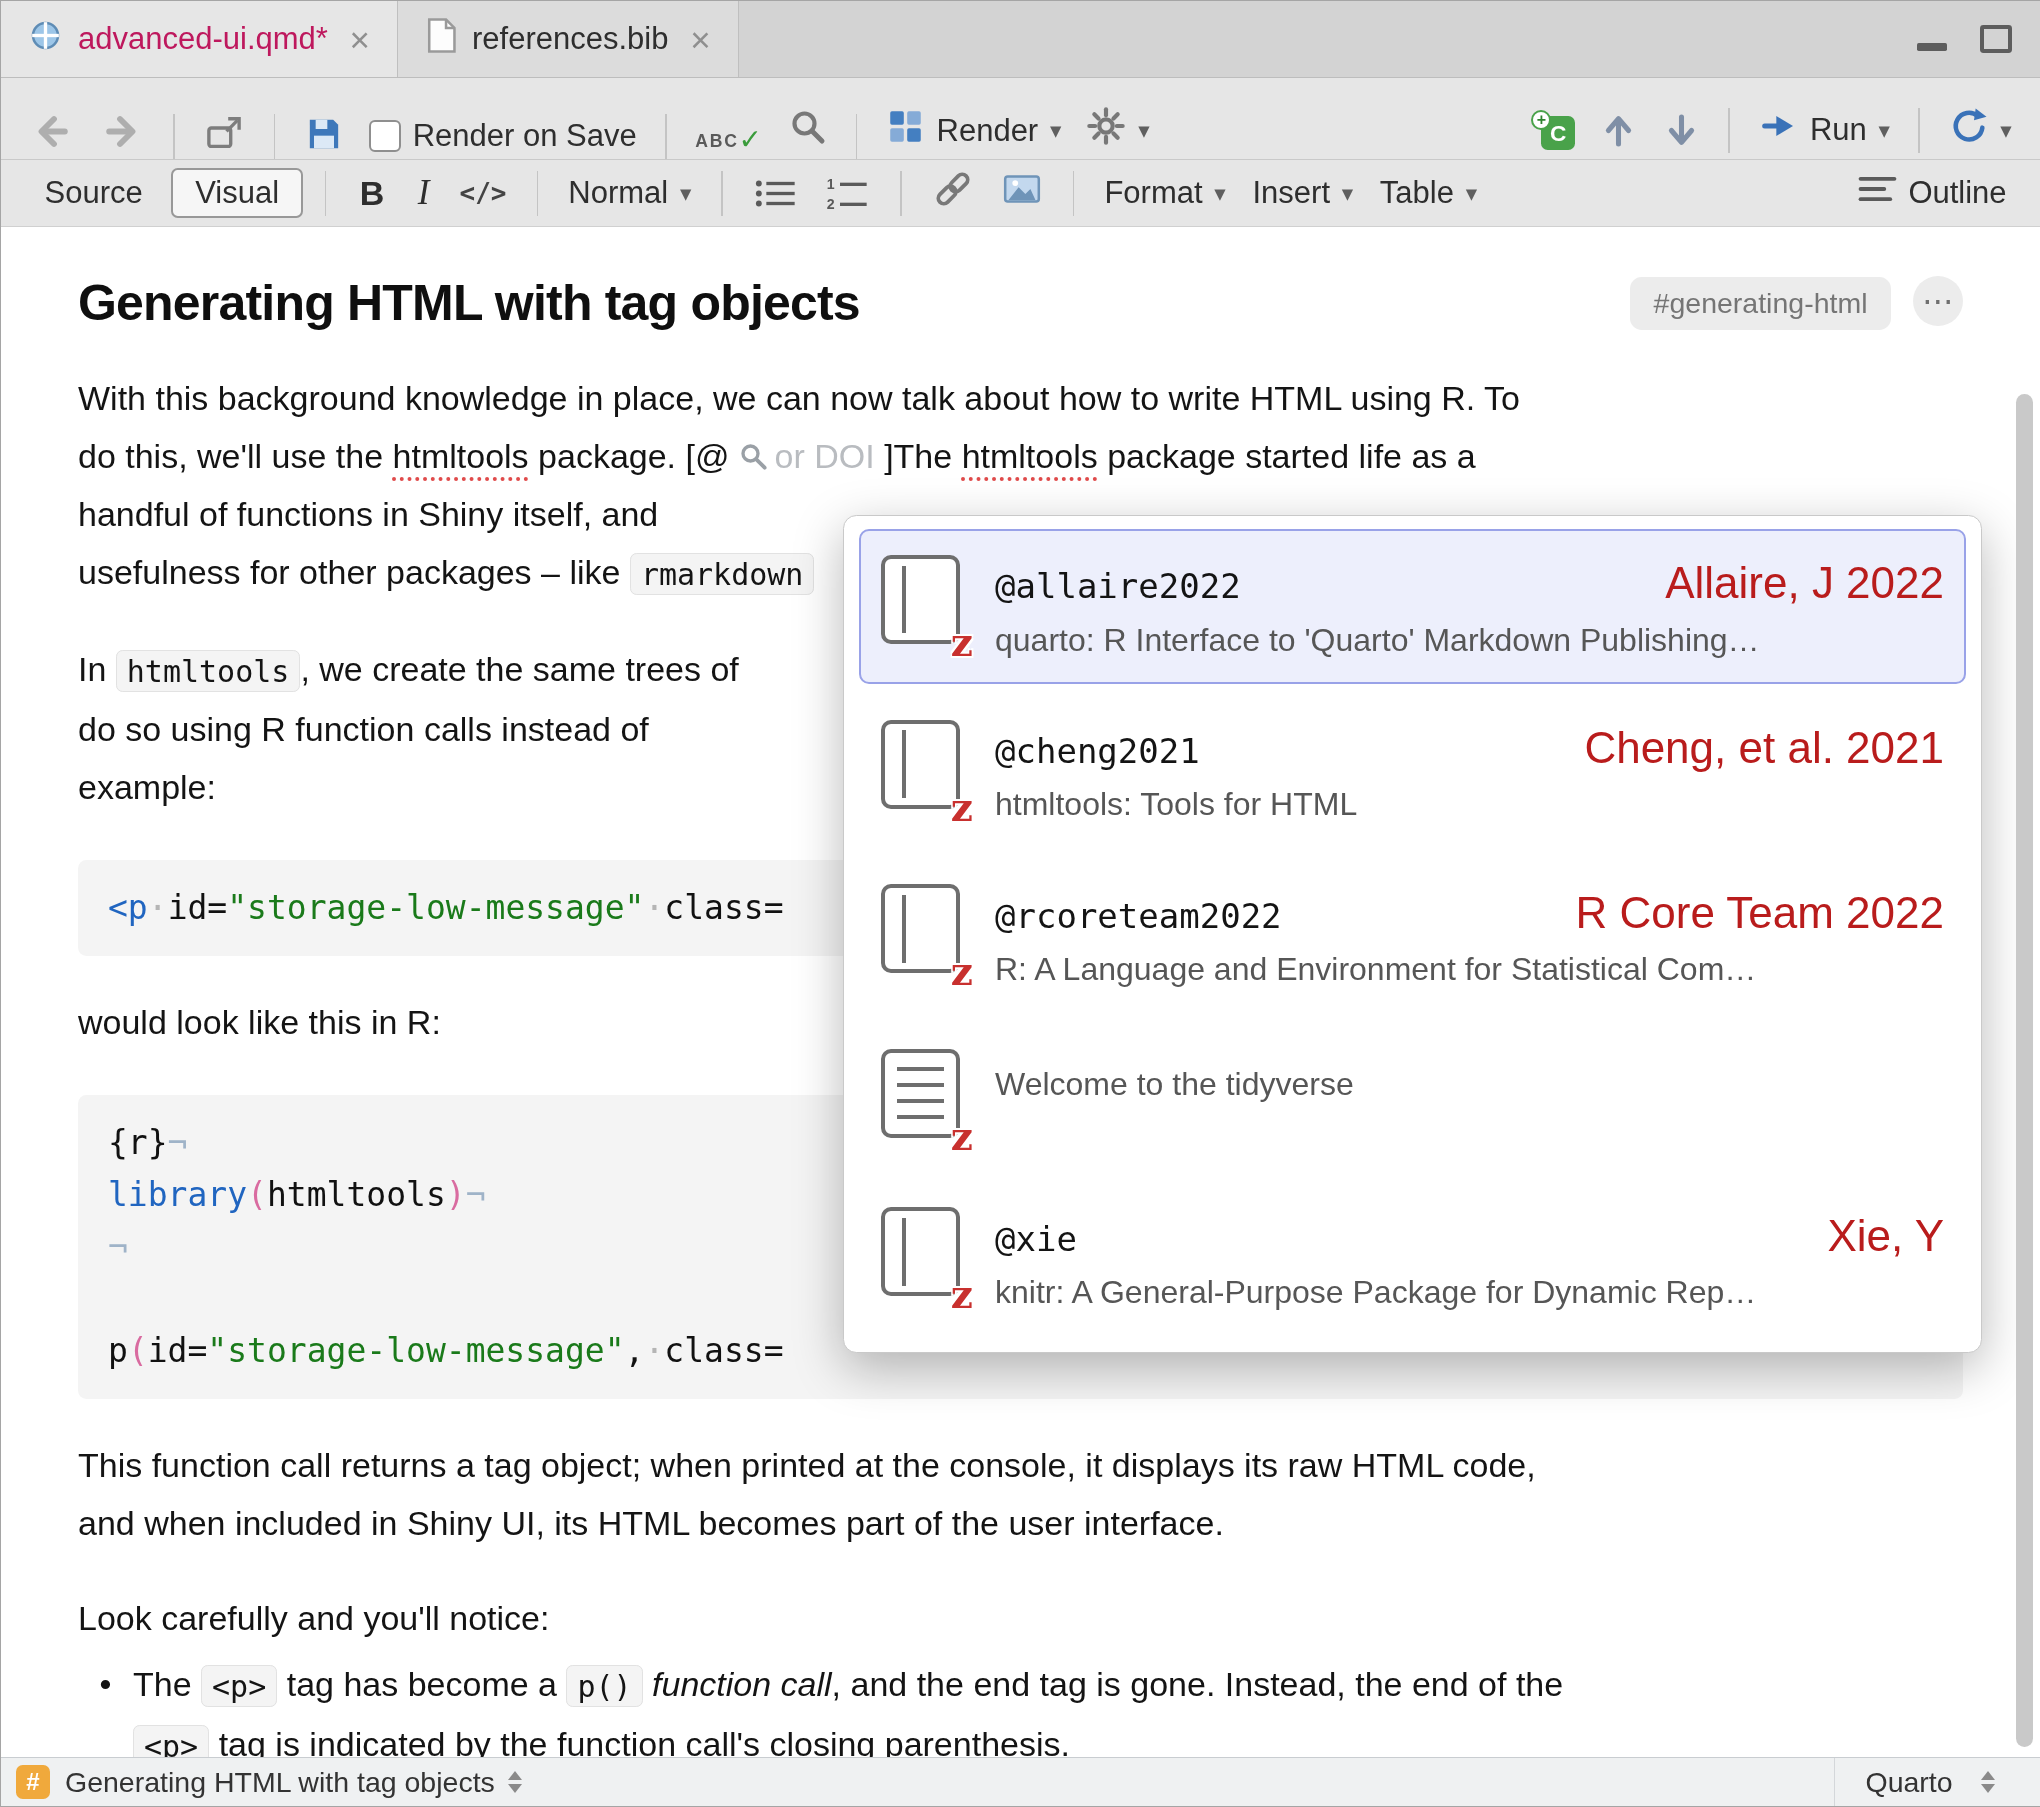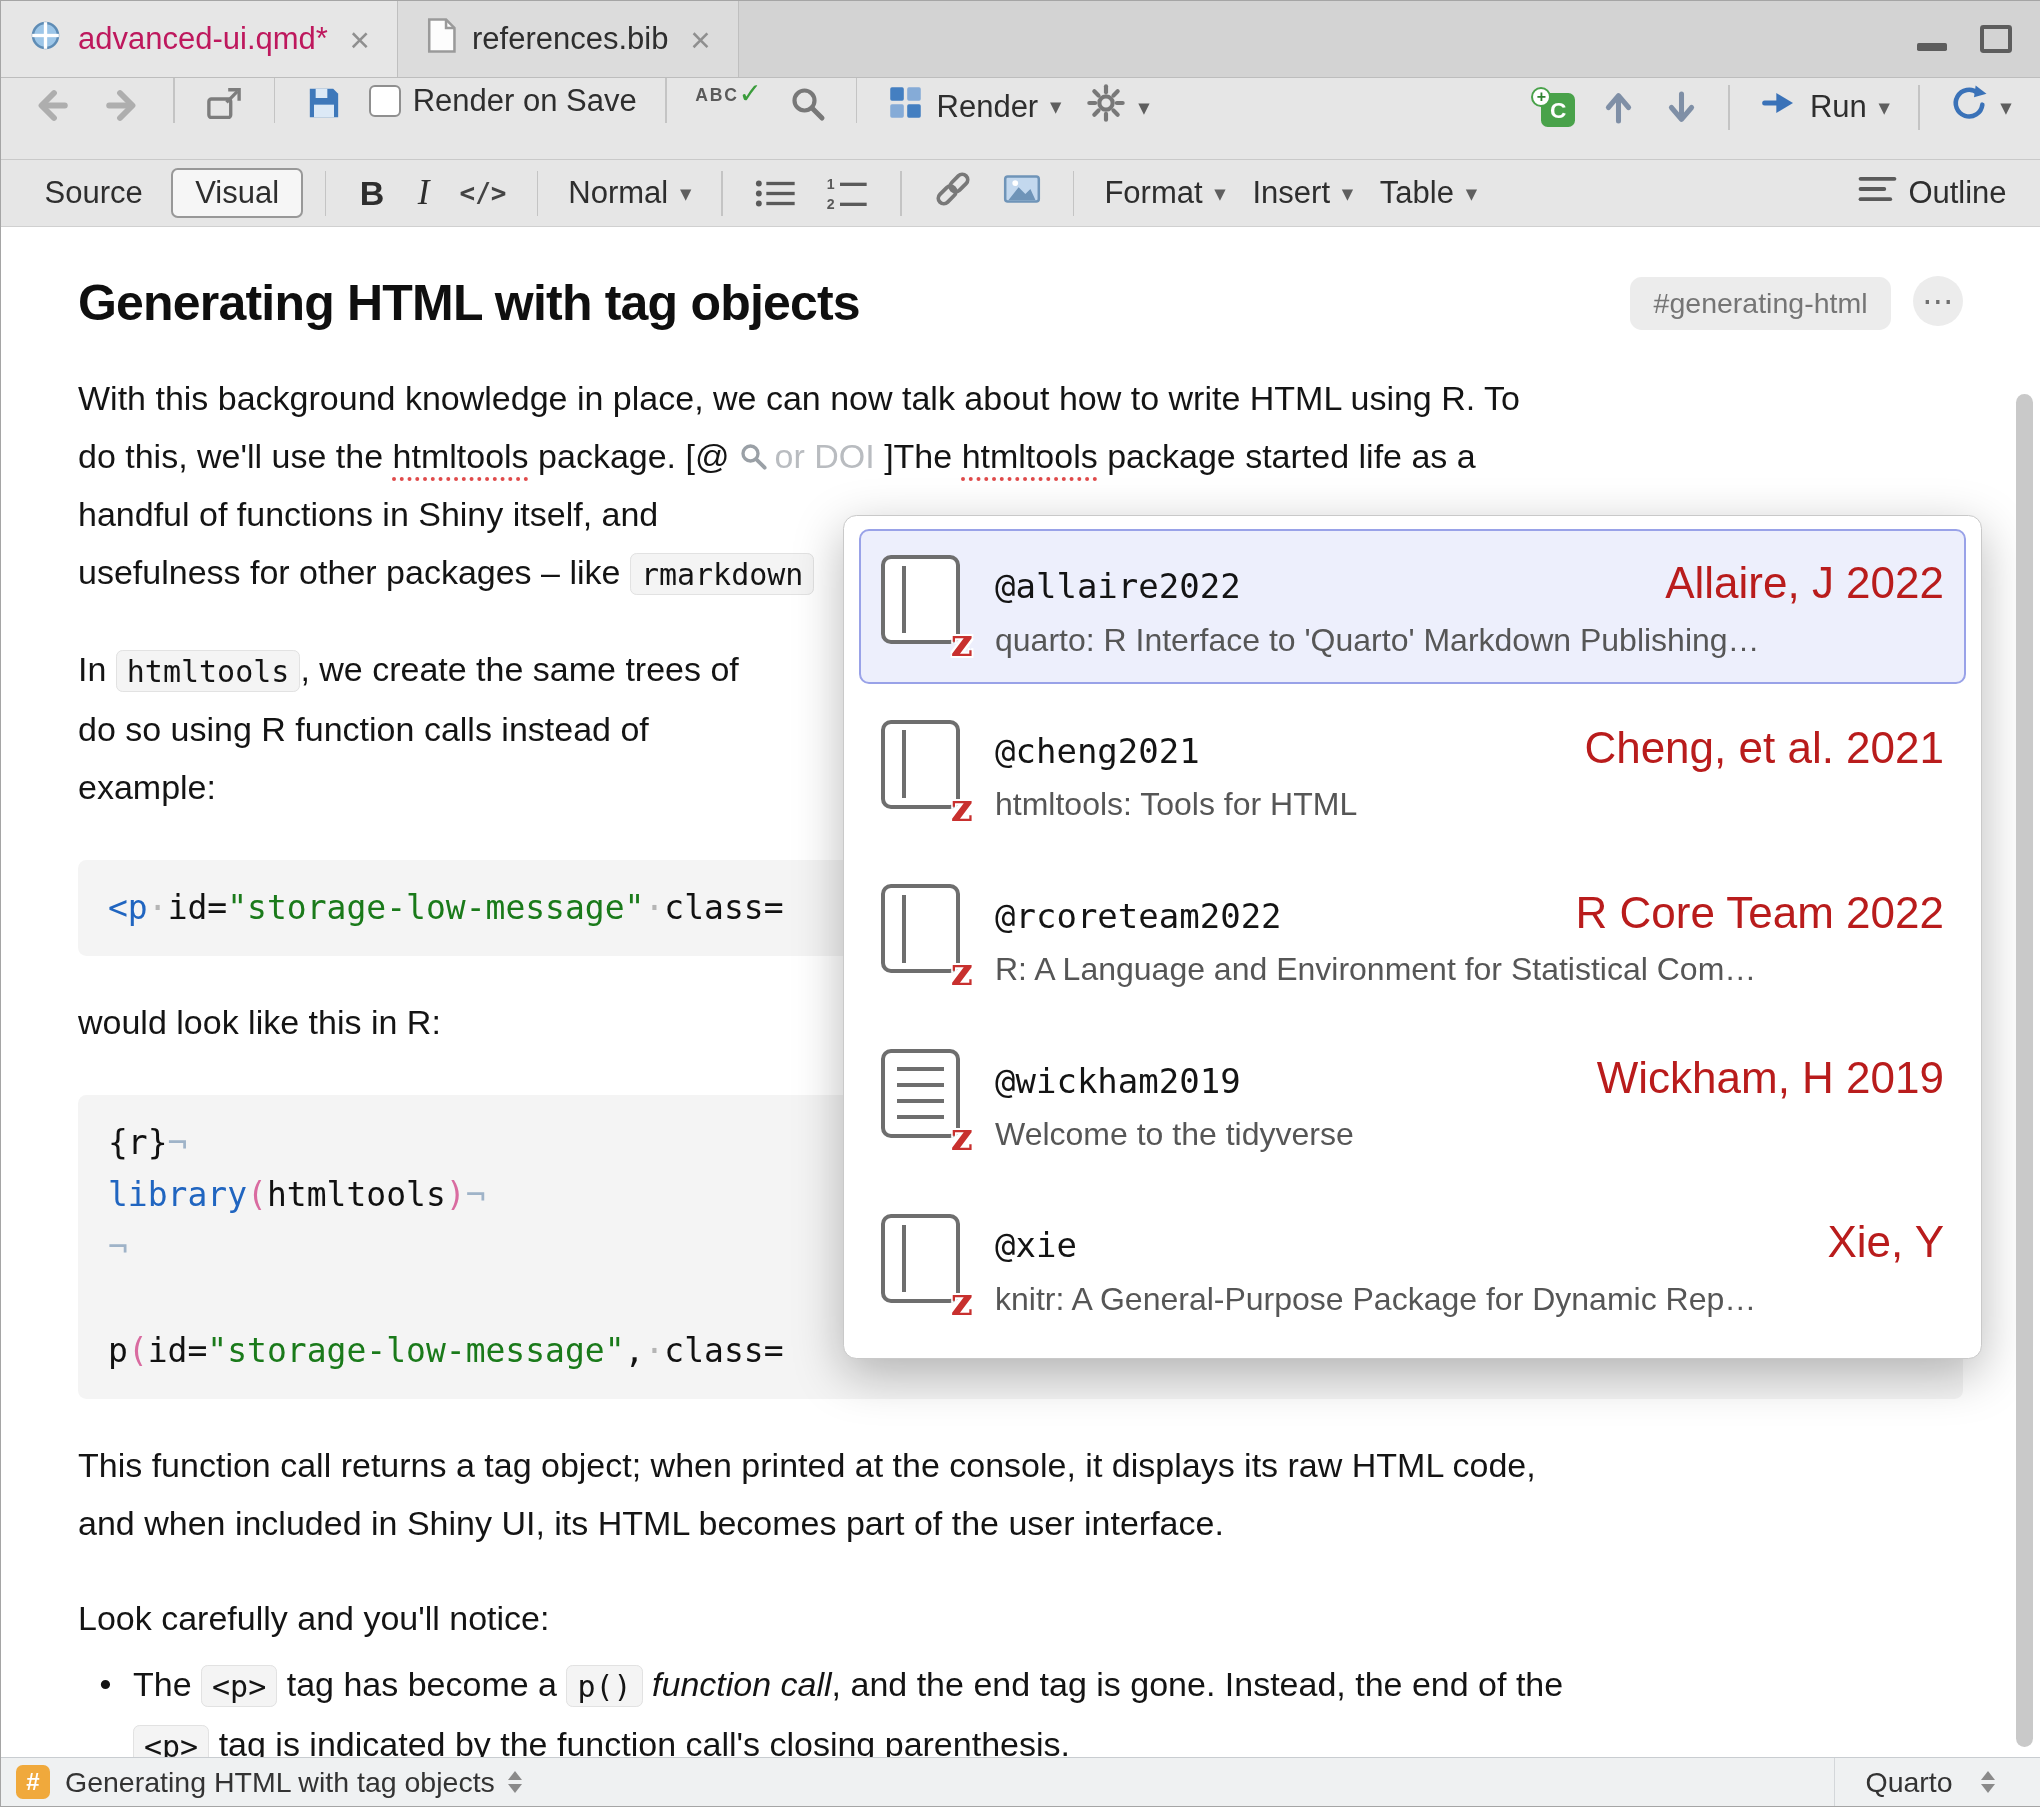--- a/index.html
+++ b/index.html
@@ -19,21 +19,21 @@
   .tab-label-modified { color:#be185d; }
   .tab-label-plain { color:#2e2e2e; }
   .tab-close { color:#8f8f8f; font-size:35px; line-height:1; margin-left:6.7px; }
   .winbtns { margin-left:auto; display:flex; align-items:center; gap:30px; padding-right:28.5px; }
   .min-icon { width:35px; height:28.5px; position:relative; }
   .min-icon::after { content:""; position:absolute; left:2.5px; right:2.5px; bottom:2.5px; height:7.6px;
                      background:#5d5d5d; border-radius:1.7px; }
   .max-icon { width:32px; height:28.5px; border:4.2px solid #5d5d5d; border-radius:3.4px; }
 
   
-  .toolbar { flex:none; height:82px; background:#e6e6e6; display:flex; align-items:flex-start;
+  .toolbar { flex:none; height:82px; background:#e6e6e6; display:flex; align-items:flex-end;
              padding:0 20px; gap:8.4px; border-bottom:1.7px solid #c9c9c9; font-size:31px; color:#2e2e2e; }
   .formatbar { flex:none; height:67px; background:#e6e6e6; display:flex; align-items:center;
                padding:0 25px; gap:10px; border-bottom:1.7px solid #d0d0d0; font-size:31px; color:#2e2e2e; }
   .sep { width:1.7px; height:45px; background:#c4c4c4; margin:0 11.7px; flex:none; }
   .tbtn { display:flex; align-items:center; gap:11.7px; padding:5px 8.4px; border-radius:6.7px; }
   .caret { font-size:22.7px; color:#5f5f5f; }
   .checkbox { width:32px; height:32px; background:#fff; border:2.5px solid #8f8f8f; border-radius:5.9px; }
   .abc-icon { display:flex; flex-direction:row; align-items:center; line-height:1; }
   .abc-txt { font-size:17.6px; font-weight:bold; letter-spacing:1.7px; color:#5a5a5a; }
   .abc-check { color:#3a9c3b; font-size:28px; margin-top:-3.4px; font-weight:bold; }
@@ -443,24 +443,20 @@
         <div class="cite-title">R: A Language and Environment for Statistical Com…</div>
       </div>
     </div>
 
     <div class="cite-item">
       <span class="cite-icon">
           <span class="frame article"></span>
           <span class="zbadge">z</span>
         </span>
       <div class="cite-text">
-        <div class="cite-row1">
-            <span class="cite-key">@wickham2019</span>
-            <span class="cite-meta">Wickham, H 2019</span>
-          </div>
         <div class="cite-title">Welcome to the tidyverse</div>
       </div>
     </div>
 
     <div class="cite-item">
       <span class="cite-icon">
           <span class="frame book"></span>
           <span class="zbadge">z</span>
         </span>
       <div class="cite-text">

